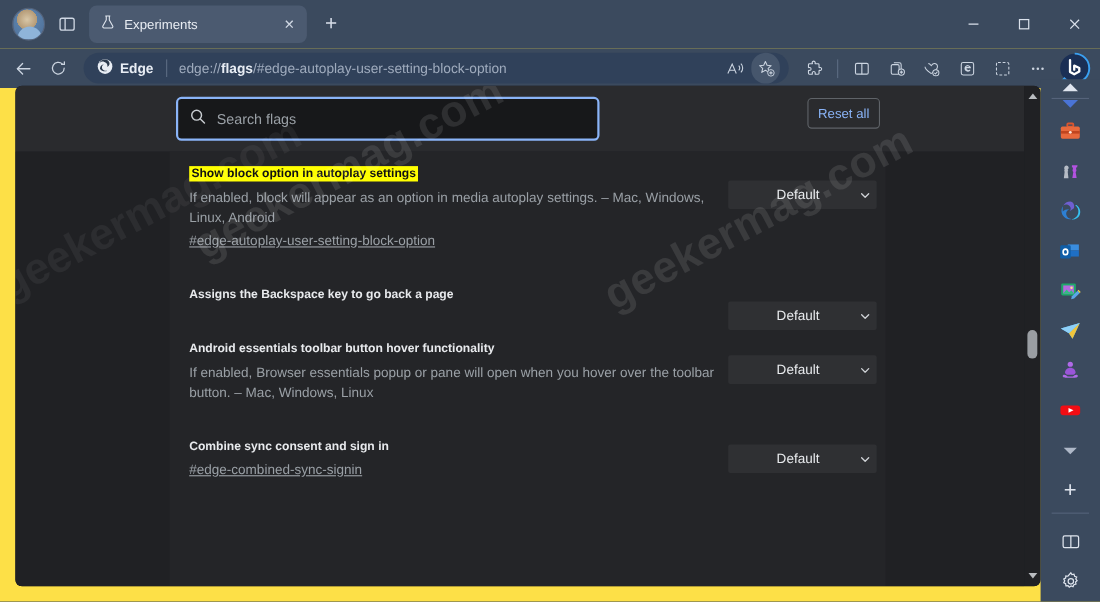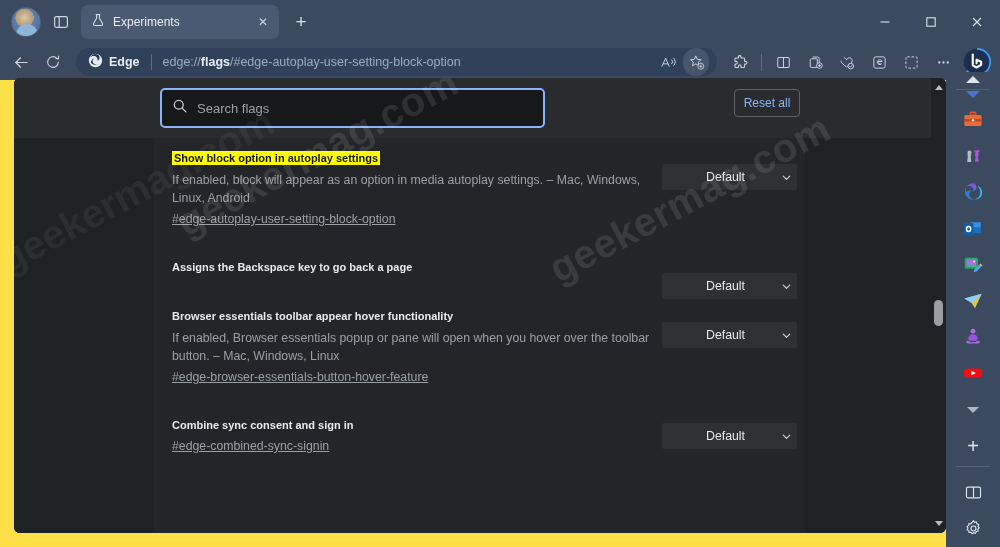--- a/index.html
+++ b/index.html
@@ -327,24 +327,23 @@
               <span class="sel-chev">
                 <svg width="11" height="11" viewBox="0 0 12 12" fill="none" stroke="currentColor" stroke-width="1.3" stroke-linecap="round" stroke-linejoin="round">
                     <polyline points="2.5,4.5 6,8 9.5,4.5"></polyline>
                   </svg>
               </span>
             </div>
           </div>
 
           <div class="flag" style="padding-top:18px">
             <div>
-              <span class="flag-title">Browser essentials toolbar appear hover functionality</span>
+              <span class="flag-title">Android essentials toolbar button hover functionality</span>
             </div>
             <div class="flag-desc">If enabled, Browser essentials popup or pane will open when you hover over the toolbar button. – Mac, Windows, Linux</div>
-            <a class="flag-perm">#edge-browser-essentials-button-hover-feature</a>
             <div class="flag-select" style="top:34px">
               <span class="sel-label">Default</span>
               <span class="sel-chev">
                 <svg width="11" height="11" viewBox="0 0 12 12" fill="none" stroke="currentColor" stroke-width="1.3" stroke-linecap="round" stroke-linejoin="round">
                     <polyline points="2.5,4.5 6,8 9.5,4.5"></polyline>
                   </svg>
               </span>
             </div>
           </div>
 

